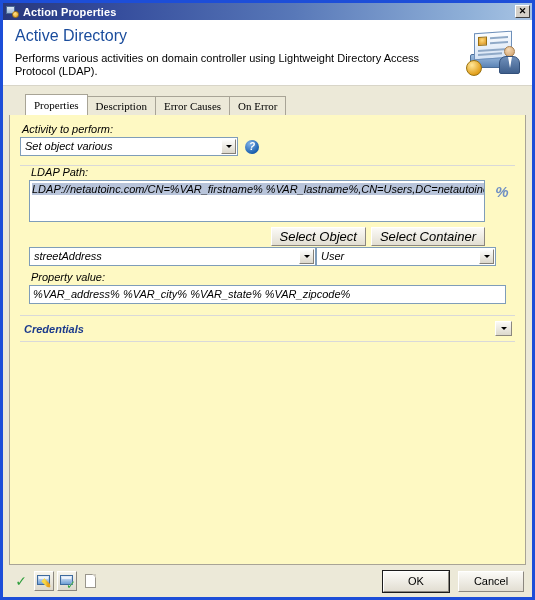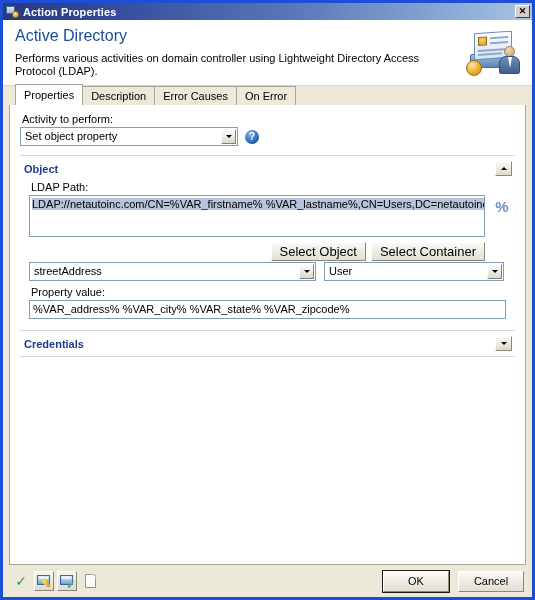--- a/index.html
+++ b/index.html
@@ -116,28 +116,29 @@
     position: absolute;
     right: 12px;
     top: 8px;
     width: 54px;
     height: 50px;
   }
 
   
   .tabstrip {
     flex: 0 0 auto;
-    height: 19px;
+    height: 29px;
     background: #ece9d8;
     display: flex;
     align-items: flex-end;
-    padding-left: 12px;
+    padding-left: 22px;
     box-sizing: border-box;
     position: relative;
     z-index: 2;
+    font-family: Liberation Serif, serif;
   }
   .tab {
     font-size: 11px;
     padding: 3px 8px 3px 8px;
     background: #ece9d8;
     border: 1px solid #a8a496;
     border-bottom: none;
     margin-right: -1px;
     box-sizing: border-box;
     height: 19px;
@@ -150,28 +151,29 @@
     background: #ffffff;
     height: 21px;
     line-height: 15px;
     z-index: 3;
     border-color: #a8a496;
   }
 
   
   .panel {
     flex: 1 1 auto;
-    background: #ffffff;
+    background: #fef9c3;
     border: 1px solid #a8a496;
     border-top: 1px solid #a8a496;
     margin: -1px 6px 0 6px;
     position: relative;
     z-index: 1;
     overflow: hidden;
     box-sizing: border-box;
+    font-style: italic;
   }
   .panel-inner {
     padding: 8px 10px 0 10px;
   }
 
   .fieldlabel {
     font-size: 11px;
     color: #000000;
     margin: 0 0 2px 2px;
   }
@@ -327,21 +329,21 @@
     border-bottom-color: #8b877f;
     box-sizing: border-box;
     color: #000000;
     cursor: default;
     white-space: nowrap;
     font-family: "Liberation Sans", sans-serif;
   }
 
   .prop-row {
     display: flex;
-    gap: 8px;
+    gap: 0;
     align-items: center;
     margin-top: 1px;
   }
   .combo-propname { width: 287px; }
   .combo-objclass { width: 180px; }
 
   .textbox {
     background: #ffffff;
     border: 1px solid #7f9db9;
     height: 19px;
@@ -563,36 +565,30 @@
     <div class="tab">Error Causes</div>
     <div class="tab">On Error</div>
   </div>
 
   <div class="panel">
     <div class="panel-inner">
 
       <div class="fieldlabel">Activity to perform:</div>
       <div class="row-activity">
         <div class="combo combo-activity">
-          <div class="combo-text">Set object property</div>
+          <div class="combo-text">Set object various</div>
           <div class="combo-btn">
               <span class="arrow-down"></span>
             </div>
         </div>
         <div class="help-icon">?</div>
       </div>
 
       <div class="section-divider"></div>
 
-      <div class="section-head">
-        <span class="section-title">Object</span>
-        <span class="section-toggle">
-            <span class="arrow-up"></span>
-          </span>
-      </div>
 
       <div class="section-body">
 
         <div class="fieldlabel">LDAP Path:</div>
         <div class="ldap-wrap">
           <div class="textarea"><span class="sel-text">LDAP://netautoinc.com/CN=%VAR_firstname% %VAR_lastname%,CN=Users,DC=netautoinc,DC=com</span></div>
           <div class="pct-icon">%</div>
         </div>
 
         <div class="btnrow">

